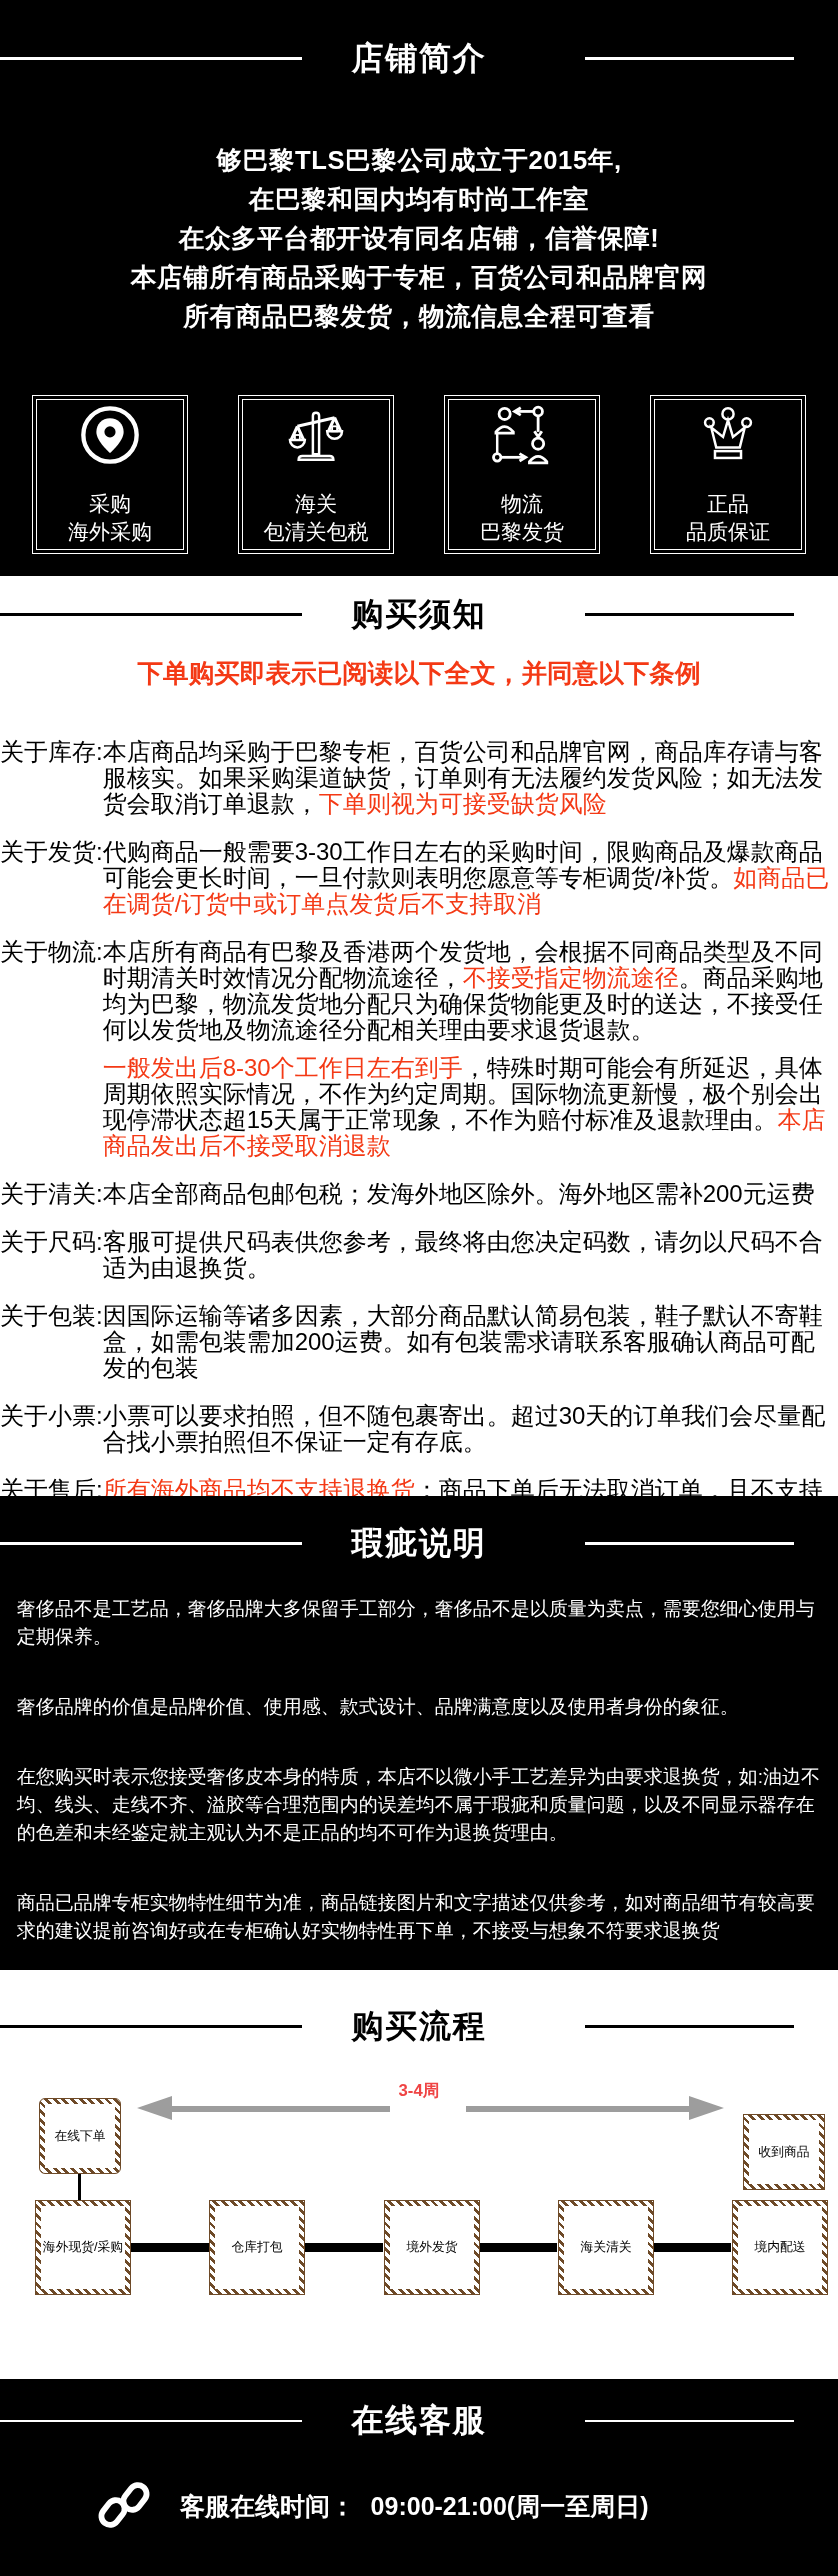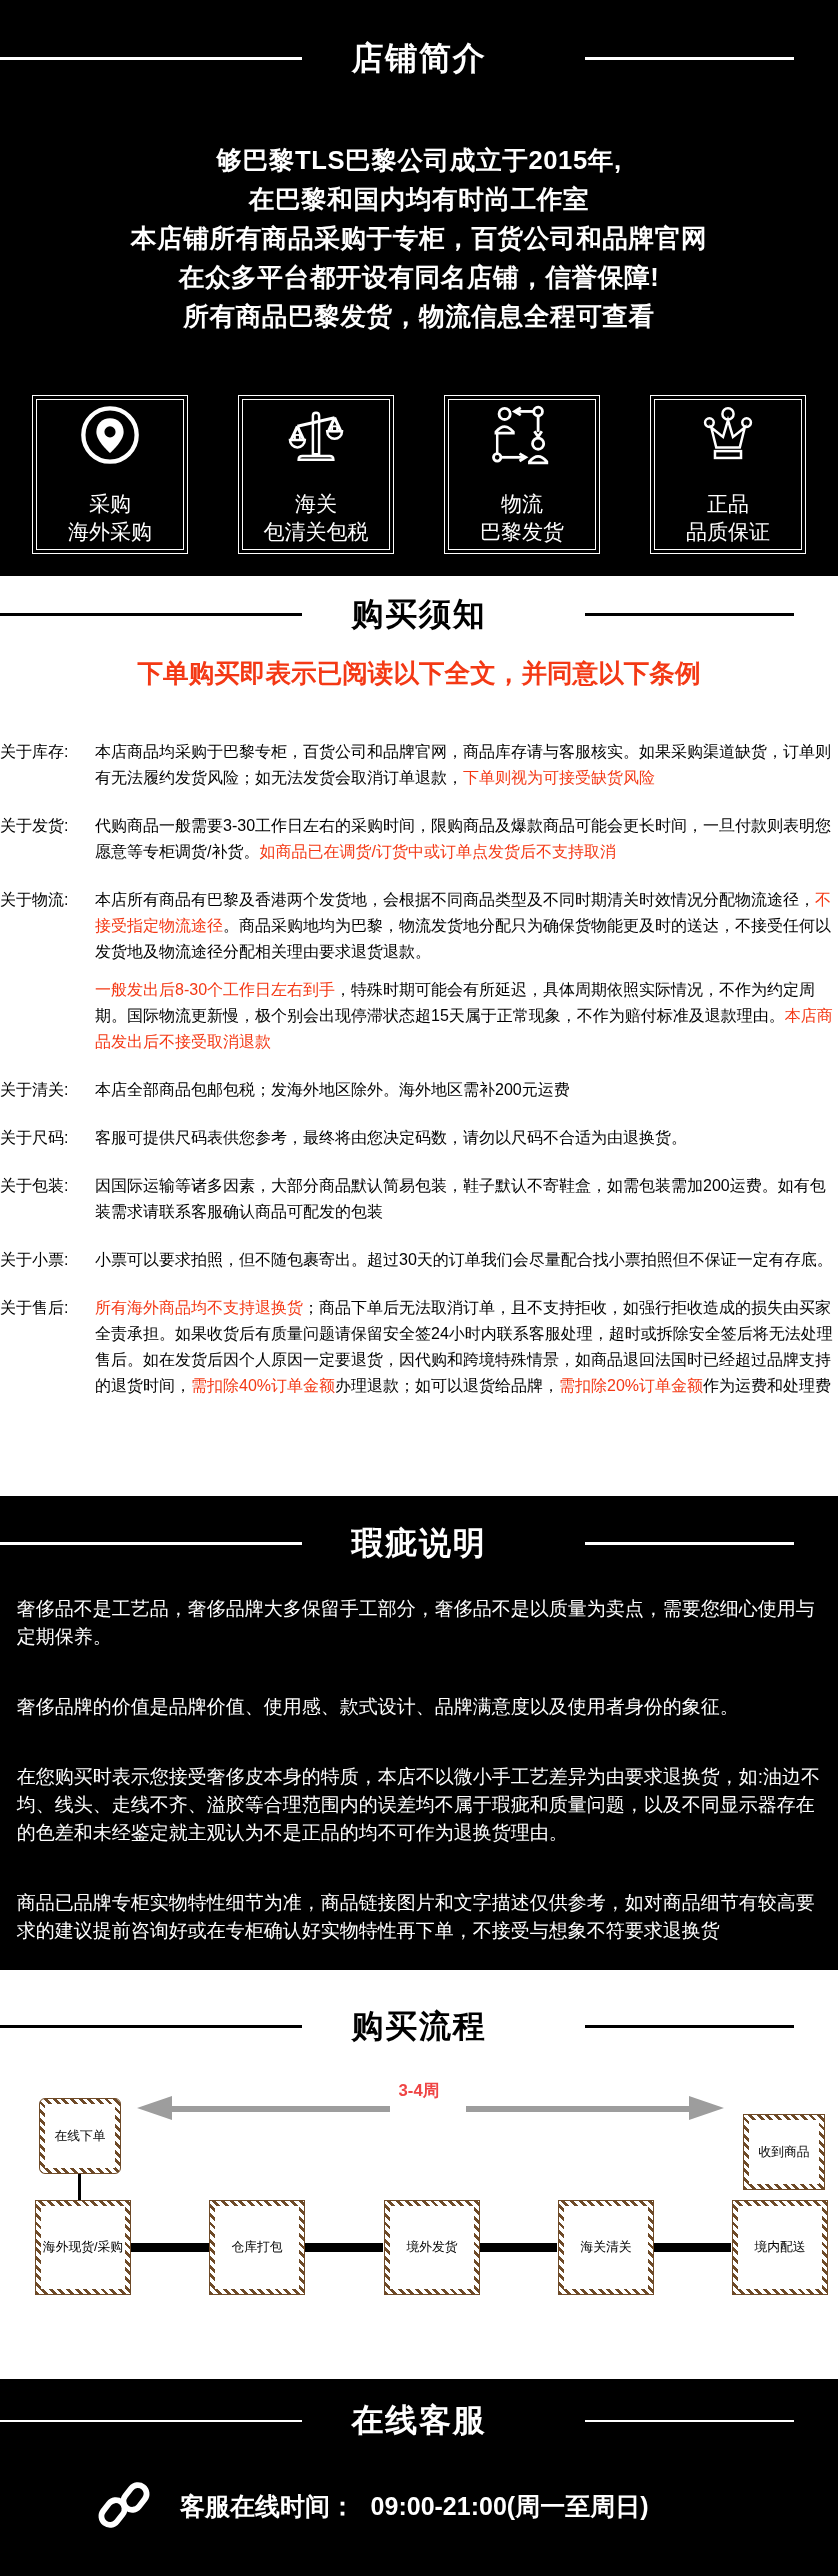--- a/index.html
+++ b/index.html
@@ -32,21 +32,21 @@
   .feature-box::after{content:"";position:absolute;inset:2.8px;border:0.6px solid #fff;pointer-events:none;}
   .feature-icon{position:absolute;top:7.8px;left:0;right:0;display:flex;justify-content:center;}
   .feature-icon svg{width:62px;height:62px;}
   .feature-labels{position:absolute;bottom:6.7px;left:0;right:0;text-align:center;}
   .feature-labels div{font-size:21px;line-height:28px;}
 
   
   .s2-title{margin-top:22px;}
   .notice-headline{margin-top:25px;text-align:center;font-size:25.6px;font-weight:bold;}
   .notices{margin-top:48px;}
-  .notice{display:flex;margin-bottom:22px;font-size:16px;line-height:26px;}
+  .notice{display:flex;margin-bottom:22px;font-size:24px;line-height:26px;}
   .notice .lbl{flex:0 0 95px;white-space:nowrap;}
   .notice .bod{flex:1;padding-right:2.2px;}
   .notice .para + .para{margin-top:12.2px;}
   .red{color:#f43915;}
 
   
   .s3-title{margin-top:31px;}
   .defects{margin-top:35px;padding:0 16.7px;}
   .defect-para{font-size:19px;line-height:28px;margin:0 0 42px 0;}
 
@@ -86,22 +86,22 @@
 
   <div class="sec sec-black sec1">
     <div class="sec-title s1-title">
       <span class="line-l"></span>
       <div class="txt">店铺简介</div>
       <span class="line-r"></span>
     </div>
     <div class="intro" id="intro-lines">
         <div class="intro-line">够巴黎TLS巴黎公司成立于2015年,</div>
         <div class="intro-line">在巴黎和国内均有时尚工作室</div>
+        <div class="intro-line">在众多平台都开设有同名店铺，信誉保障!</div>
         <div class="intro-line">本店铺所有商品采购于专柜，百货公司和品牌官网</div>
-        <div class="intro-line">在众多平台都开设有同名店铺，信誉保障!</div>
         <div class="intro-line">所有商品巴黎发货，物流信息全程可查看</div>
       </div>
     <div class="features" id="feature-boxes">
         <div class="feature-box">
           <div class="feature-icon">
             <svg viewBox="0 0 100 100">
               <circle cx="50" cy="50" r="43" fill="none" stroke="#fff" stroke-width="7"></circle>
               <path d="M50 23 C37 23 28 33 28 45 C28 60 50 79 50 79 C50 79 72 60 72 45 C72 33 63 23 50 23 Z" fill="#fff"></path>
               <circle cx="50" cy="45" r="9" fill="#000"></circle>
             </svg>

